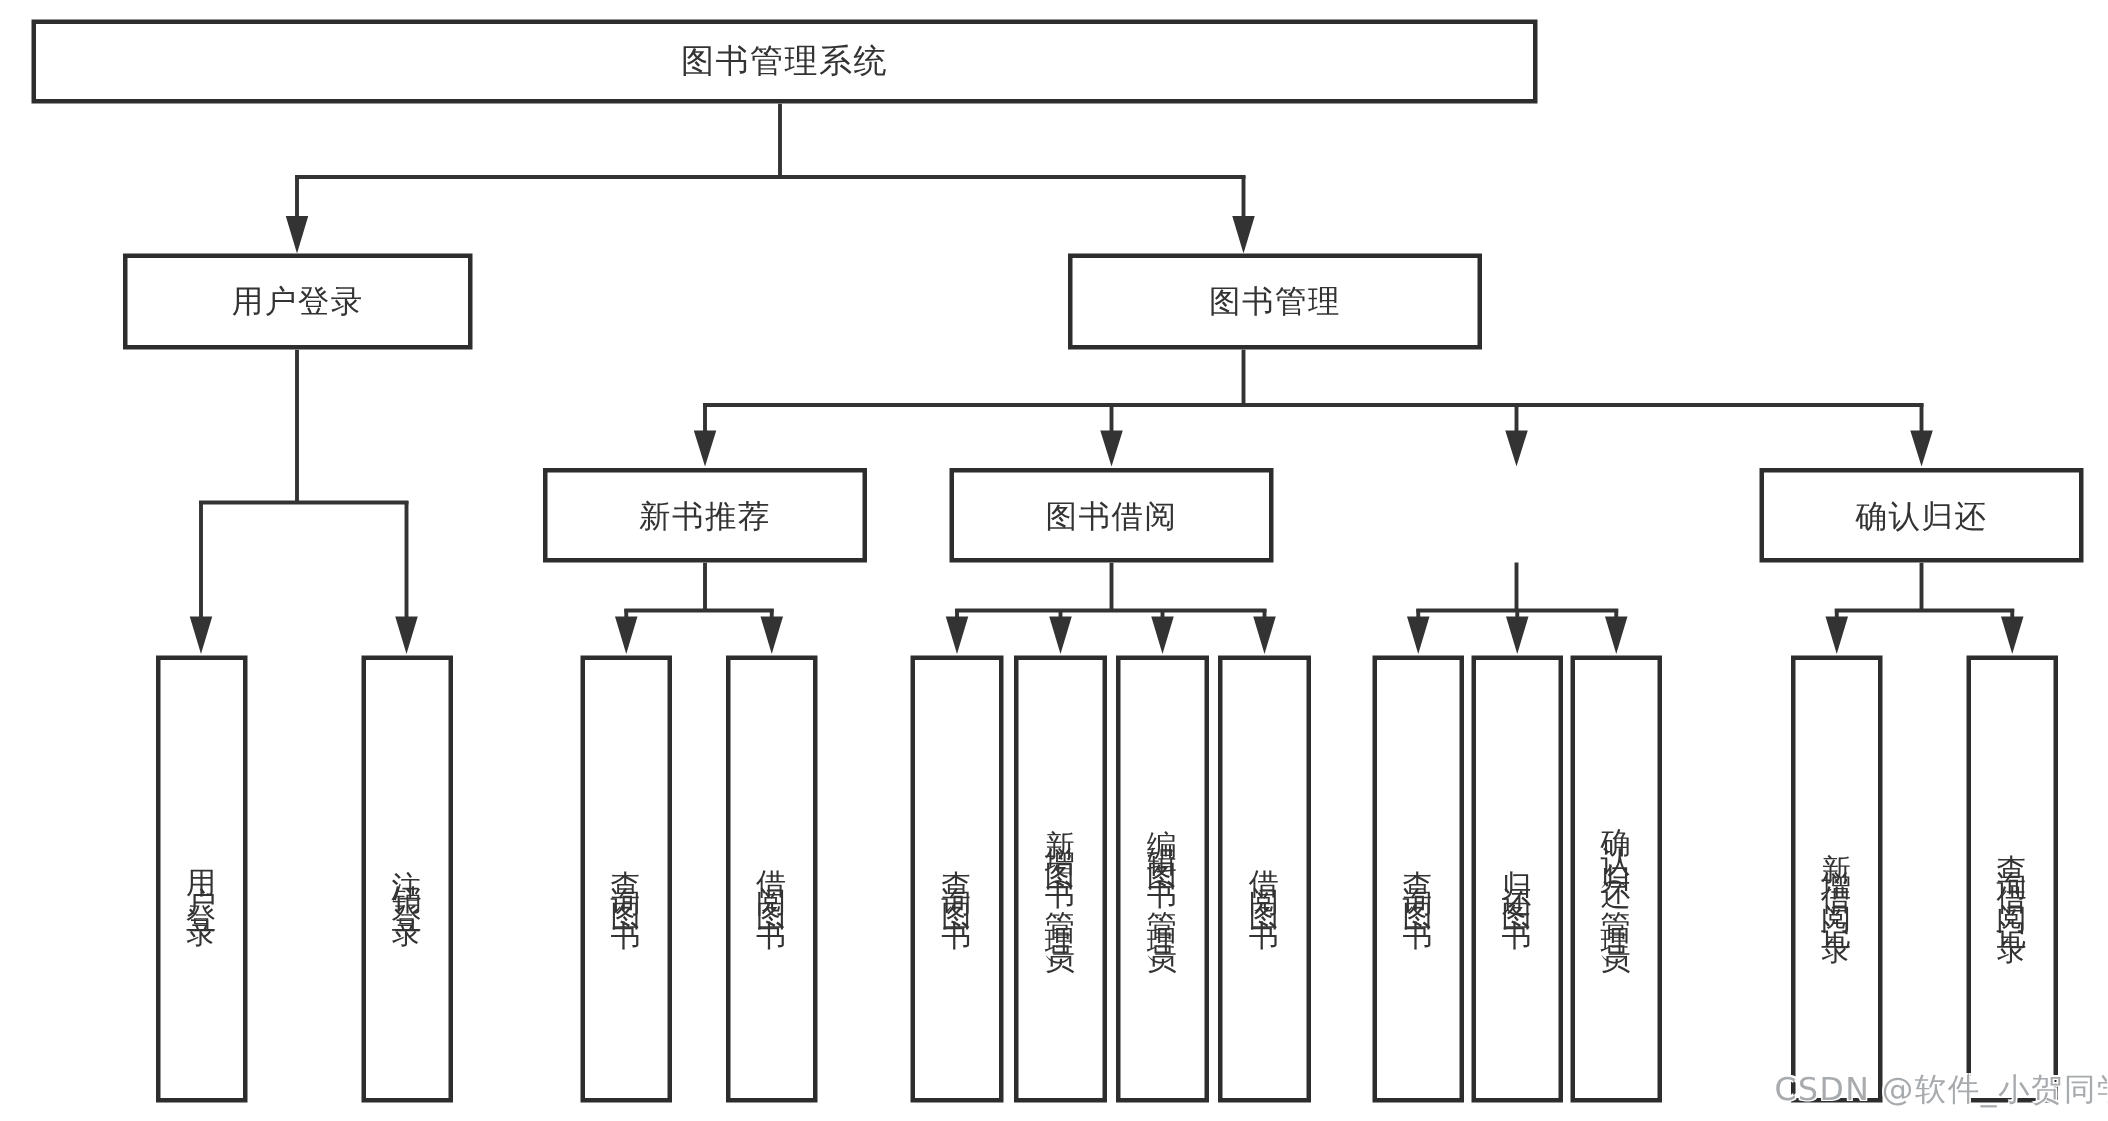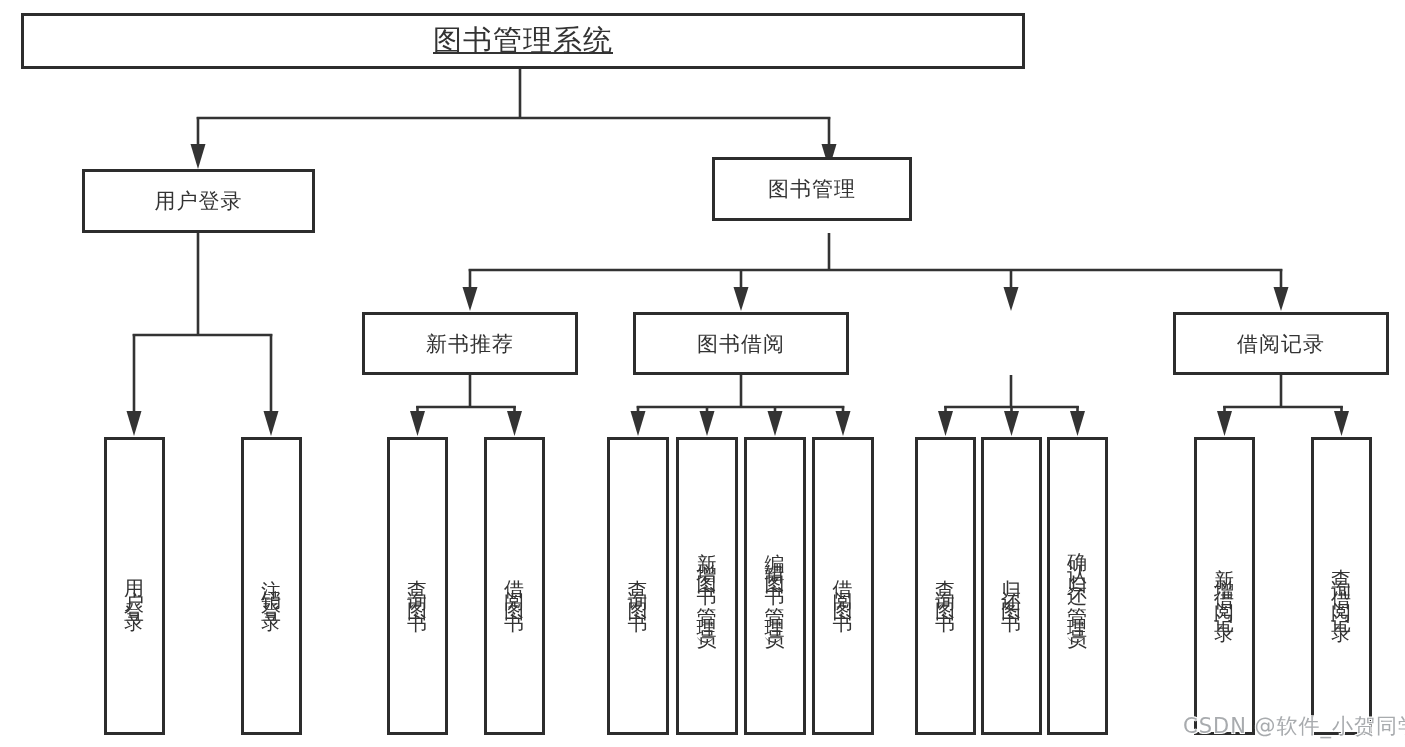--- a/index.html
+++ b/index.html
@@ -25,21 +25,21 @@
     box-sizing: border-box;
     background: #ffffff;
     border: 3px solid #2d2d2d;
     display: flex;
     align-items: center;
     justify-content: center;
     color: #333333;
     text-align: center;
   }
   .hbox { font-size: 21px; letter-spacing: 1px; }
-  .rootbox { font-size: 29px; text-decoration: underline; }
+  .rootbox { font-size: 22px; }
   .vbox {
     font-size: 20px;
     writing-mode: vertical-rl;
     text-orientation: mixed;
     letter-spacing: 11px;
     line-height: 1;
   }
   #watermark {
     position: absolute;
     left: 1183px;
@@ -122,25 +122,25 @@
       <polygon points="1011.5,436 1004,411 1019,411"></polygon>
       <polygon points="1077.5,436 1070,411 1085,411"></polygon>
       <polygon points="1224.5,436 1217,411 1232,411"></polygon>
       <polygon points="1341.5,436 1334,411 1349,411"></polygon>
     </g>
   </svg>
 
   <div class="box hbox rootbox" style="left:21px;top:13px;width:1004px;height:56px">图书管理系统</div>
 
   <div class="box hbox" style="left:82px;top:169px;width:233px;height:64px">用户登录</div>
-  <div class="box hbox" style="left:712px;top:157px;width:200px;height:64px">图书管理</div>
+  <div class="box hbox" style="left:712px;top:169px;width:276px;height:64px">图书管理</div>
 
   <div class="box hbox" style="left:362px;top:312px;width:216px;height:63px">新书推荐</div>
   <div class="box hbox" style="left:633px;top:312px;width:216px;height:63px">图书借阅</div>
-  <div class="box hbox" style="left:1173px;top:312px;width:216px;height:63px">借阅记录</div>
+  <div class="box hbox" style="left:1173px;top:312px;width:216px;height:63px">确认归还</div>
 
   <div class="box vbox" style="left:104px;top:437px;width:61px;height:298px">用户登录</div>
   <div class="box vbox" style="left:241px;top:437px;width:61px;height:298px">注销登录</div>
 
   <div class="box vbox" style="left:387px;top:437px;width:61px;height:298px">查询图书</div>
   <div class="box vbox" style="left:484px;top:437px;width:61px;height:298px">借阅图书</div>
 
   <div class="box vbox" style="left:607px;top:437px;width:62px;height:298px">查询图书</div>
   <div class="box vbox" style="left:676px;top:437px;width:62px;height:298px">新增图书（管理员）</div>
   <div class="box vbox" style="left:744px;top:437px;width:62px;height:298px">编辑图书（管理员）</div>

